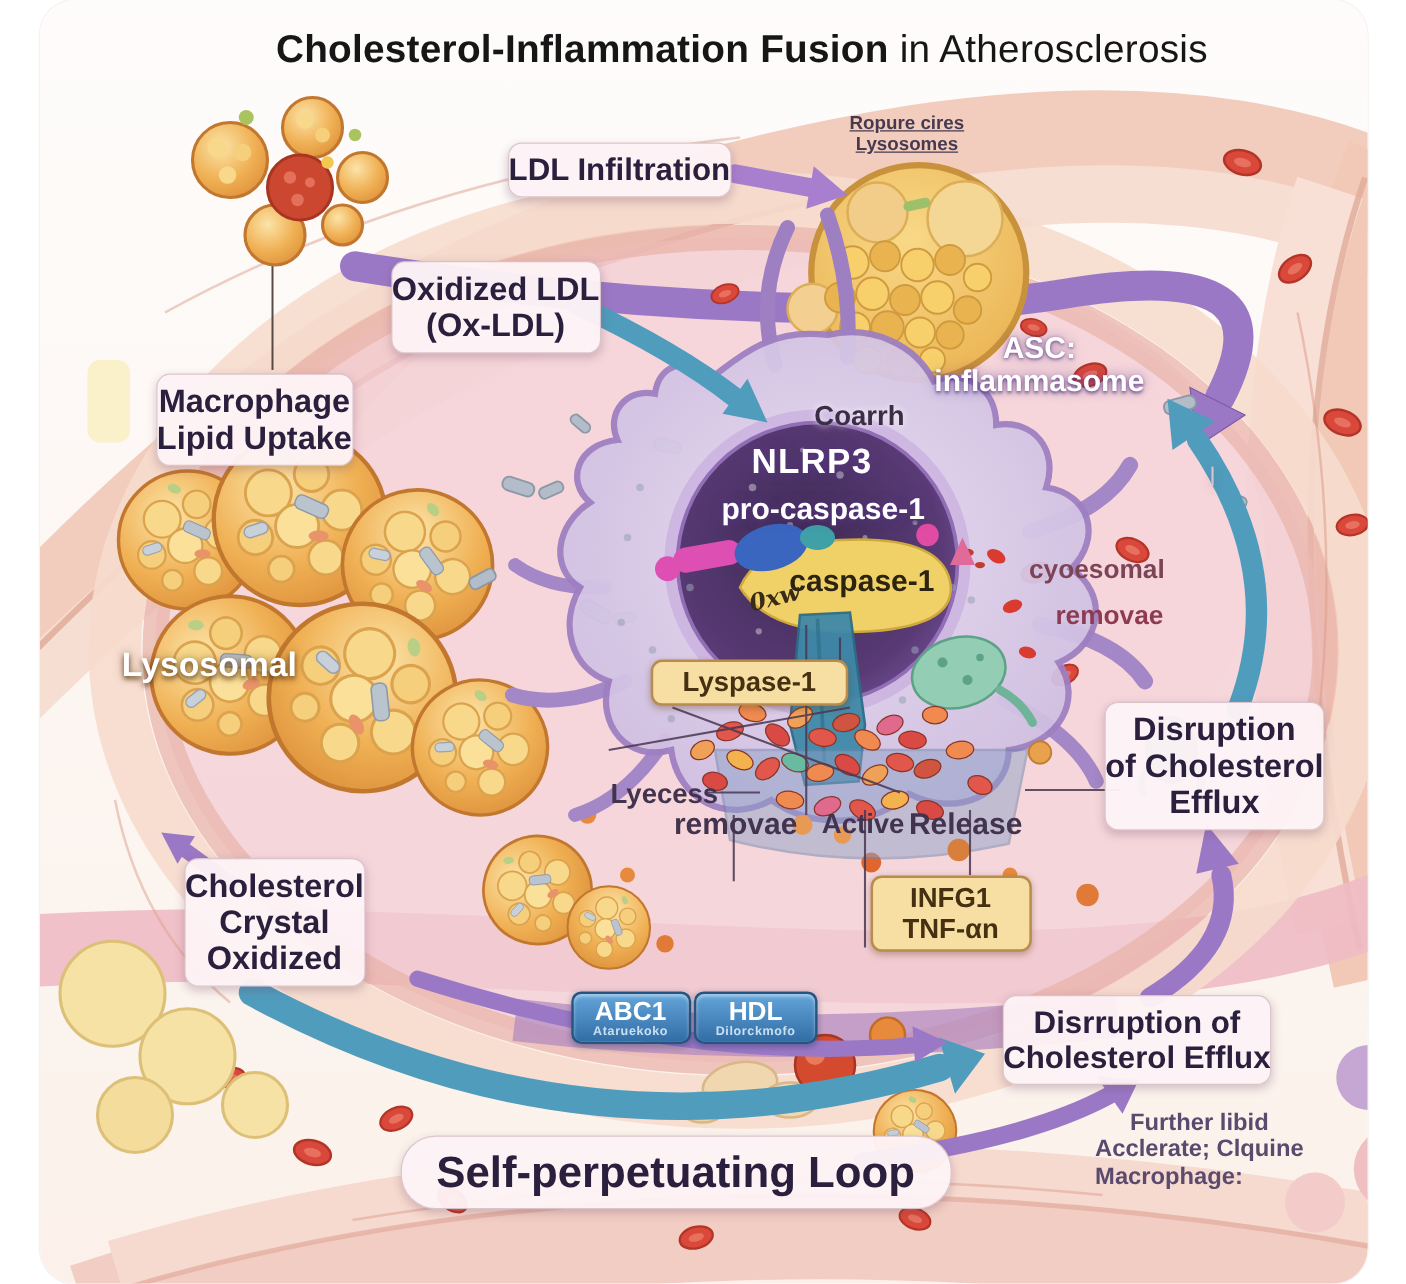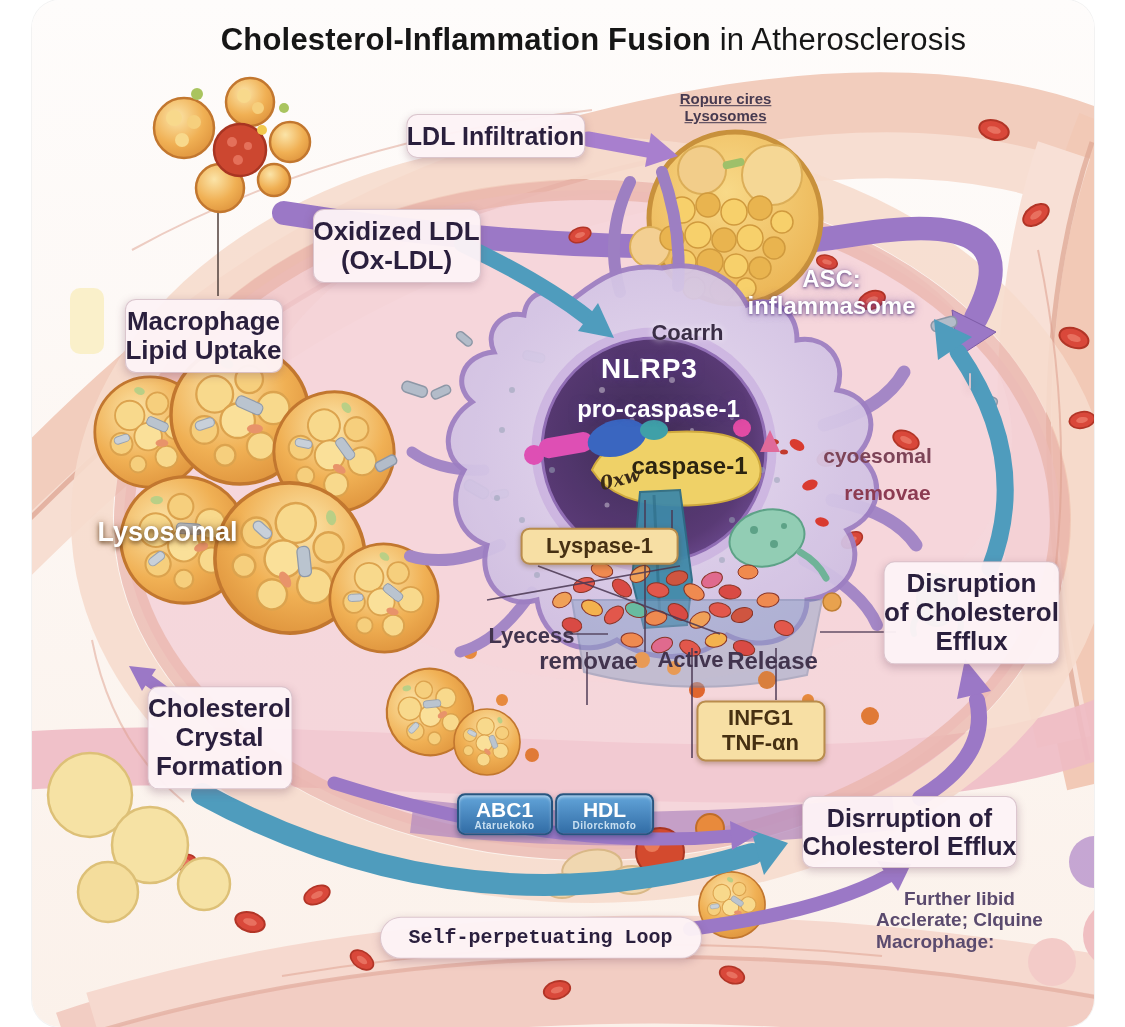--- a/index.html
+++ b/index.html
@@ -449,21 +449,21 @@
 <div class="abs plain" style="left:659px;top:660px;font-size:22px;">
   <span>Active</span>
 </div>
 <div class="abs plain" style="left:741px;top:661px;font-size:24px;">
   <span>Release</span>
 </div>
 
 <div class="abs box" style="left:188px;top:738px;font-size:26px;">
   <div>Cholesterol</div>
   <div>Crystal</div>
-  <div>Formation</div>
+  <div>Oxidized</div>
 </div>
 
 <div class="abs tag" style="left:729px;top:731px;font-size:22px;">
   <div>INFG1</div>
   <div>TNF-αn</div>
 </div>
 
 <div class="abs btn" style="left:473px;top:814px;font-size:21px;">
   <span>ABC1</span>
   <span class="sub">Ataruekoko</span>
@@ -471,21 +471,21 @@
 <div class="abs btn" style="left:573px;top:814px;font-size:21px;">
   <span>HDL</span>
   <span class="sub">Dilorckmofo</span>
 </div>
 
 <div class="abs box" style="left:878px;top:832px;font-size:25px;">
   <div>Disrruption of</div>
   <div>Cholesterol Efflux</div>
 </div>
 
-<div class="abs box pill" style="left:509px;top:938px;font-size:20px;font-family:Liberation Mono, monospace;">
+<div class="abs box pill" style="left:509px;top:938px;font-size:35px;">
   <span>Self-perpetuating Loop</span>
 </div>
 
 <div class="abs plain" style="left:928px;top:920px;font-size:19px;color:#5a4a6e;font-weight:600;">
   <div>Further libid</div>
   <div>Acclerate; Clquine</div>
   <div style="text-align:left;">Macrophage:</div>
 </div>
 
 </div>

